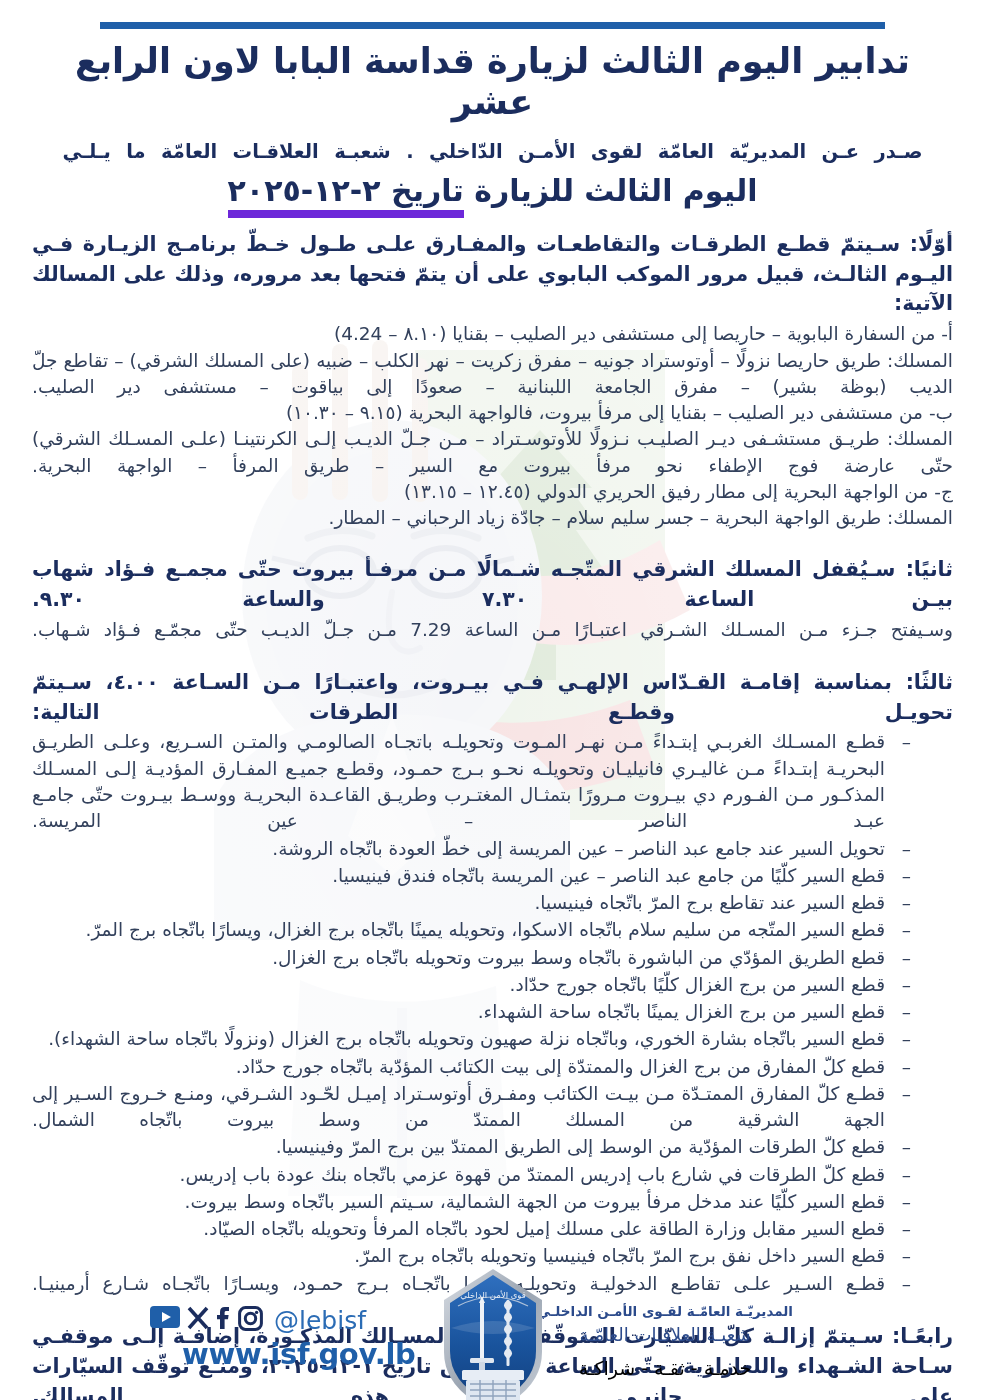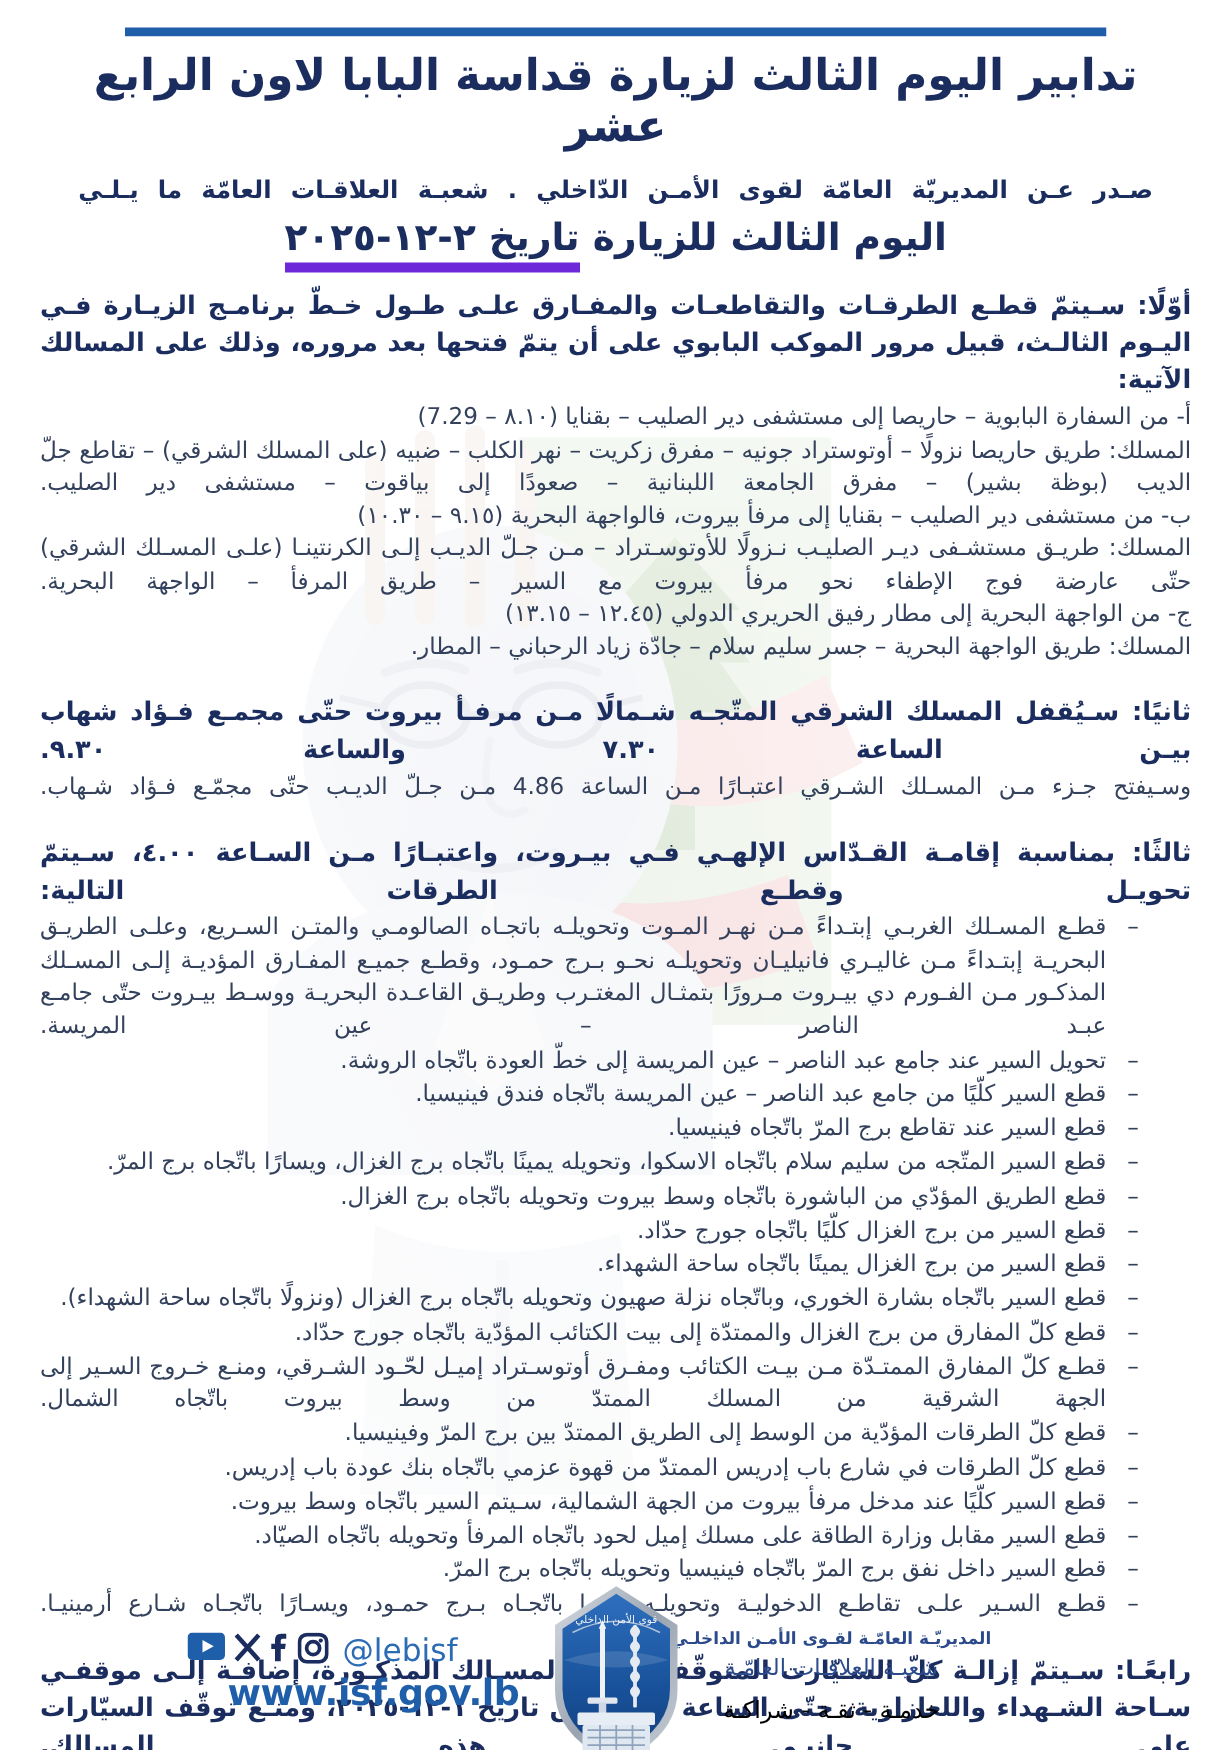--- a/index.html
+++ b/index.html
@@ -264,33 +264,33 @@
   <div class="sub-line">صـدر عـن المديريّة العامّة لقوى الأمـن الدّاخلي . شعبـة العلاقـات العامّة ما يـلـي</div>
 
   <div class="date-line">
     <span>اليوم الثالث للزيارة </span><span class="u">تاريخ ٢-١٢-٢٠٢٥</span>
   </div>
 
   <div class="content">
 
     <p class="bold-para">أوّلًا: سـيتمّ قطـع الطرقـات والتقاطعـات والمفـارق علـى طـول خـطّ برنامـج الزيـارة فـي اليـوم الثالـث، قبيل مرور الموكب البابوي على أن يتمّ فتحها بعد مروره، وذلك على المسالك الآتية:</p>
 
-    <p class="plain-line right">أ-   من السفارة البابوية – حاريصا إلى مستشفى دير الصليب – بقنايا (٨.١٠ – 7.29)</p>
+    <p class="plain-line right">أ-   من السفارة البابوية – حاريصا إلى مستشفى دير الصليب – بقنايا (٨.١٠ – 4.24)</p>
     <p class="plain-line just">المسلك: طريق حاريصا نزولًا – أوتوستراد جونيه – مفرق زكريت – نهر الكلب – ضبيه (على المسلك الشرقي) – تقاطع جلّ الديب (بوظة بشير) – مفرق الجامعة اللبنانية – صعودًا إلى بياقوت – مستشفى دير الصليب.</p>
 
     <p class="plain-line right">ب- من مستشفى دير الصليب – بقنايا إلى مرفأ بيروت، فالواجهة البحرية (٩.١٥ – ١٠.٣٠)</p>
     <p class="plain-line just">المسلك: طريـق مستشـفى ديـر الصليـب نـزولًا للأوتوسـتراد – مـن جـلّ الديـب إلـى الكرنتينـا (علـى المسـلك الشرقي) حتّى عارضة فوج الإطفاء نحو مرفأ بيروت مع السير – طريق المرفأ – الواجهة البحرية.</p>
 
     <p class="plain-line right">ج- من الواجهة البحرية إلى مطار رفيق الحريري الدولي (١٢.٤٥ – ١٣.١٥)</p>
     <p class="plain-line right">المسلك: طريق الواجهة البحرية – جسر سليم سلام – جادّة زياد الرحباني – المطار.</p>
 
     <div class="gap-l"></div>
 
     <p class="bold-para">ثانيًا: سـيُقفل المسلك الشرقي المتّجـه شـمالًا مـن مرفـأ بيروت حتّى مجمـع فـؤاد شهاب بيـن الساعة ٧.٣٠ والساعة ٩.٣٠.</p>
-    <p class="plain-line just">وسـيفتح جـزء مـن المسـلك الشـرقي اعتبـارًا مـن الساعة 4.86 مـن جـلّ الديـب حتّى مجمّـع فـؤاد شـهاب.</p>
+    <p class="plain-line just">وسـيفتح جـزء مـن المسـلك الشـرقي اعتبـارًا مـن الساعة 7.29 مـن جـلّ الديـب حتّى مجمّـع فـؤاد شـهاب.</p>
 
     <div class="gap-l"></div>
 
     <p class="bold-para">ثالثًا: بمناسبة إقامـة القـدّاس الإلهـي فـي بيـروت، واعتبـارًا مـن السـاعة ٤.٠٠، سـيتمّ تحويـل وقطـع الطرقات التالية:</p>
 
     <ul class="dash-list">
       <li>قطـع المسـلك الغربـي إبتـداءً مـن نهـر المـوت وتحويلـه باتجـاه الصالومـي والمتـن السـريع، وعلـى الطريـق البحريـة إبتـداءً مـن غاليـري فانيليـان وتحويلـه نحـو بـرج حمـود، وقطـع جميـع المفـارق المؤديـة إلـى المسـلك المذكـور مـن الفـورم دي بيـروت مـرورًا بتمثـال المغتـرب وطريـق القاعـدة البحريـة ووسـط بيـروت حتّى جامـع عبـد الناصر – عين المريسة.</li>
       <li class="short">تحويل السير عند جامع عبد الناصر – عين المريسة إلى خطّ العودة باتّجاه الروشة.</li>
       <li class="short">قطع السير كلّيًا من جامع عبد الناصر – عين المريسة باتّجاه فندق فينيسيا.</li>
       <li class="short">قطع السير عند تقاطع برج المرّ باتّجاه فينيسيا.</li>

